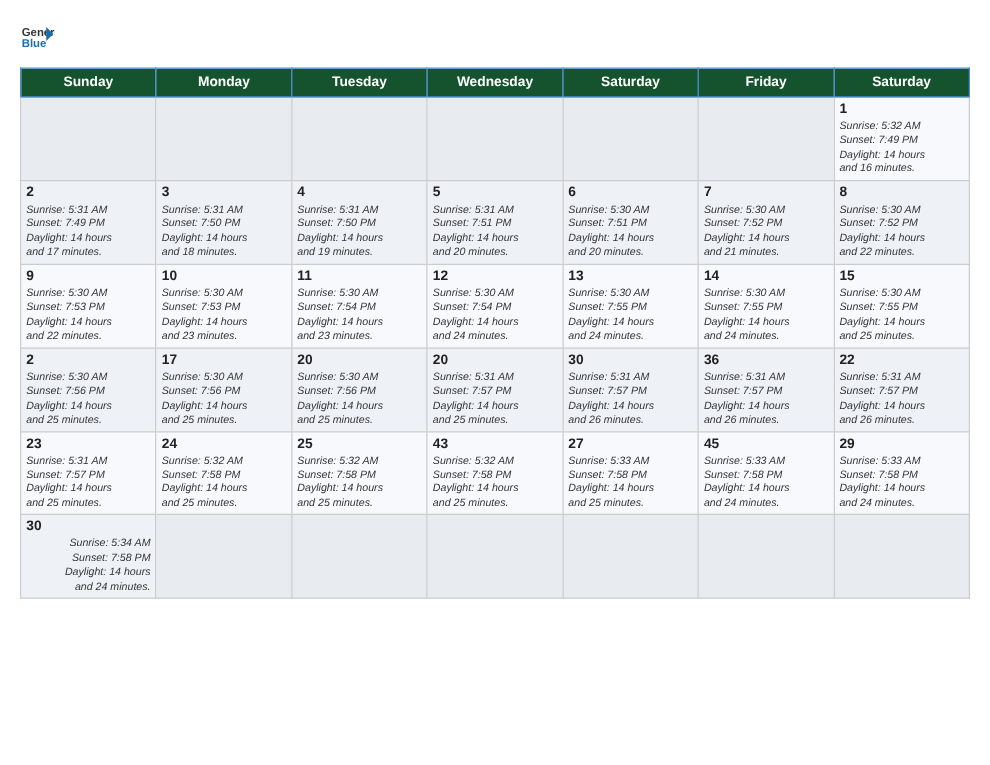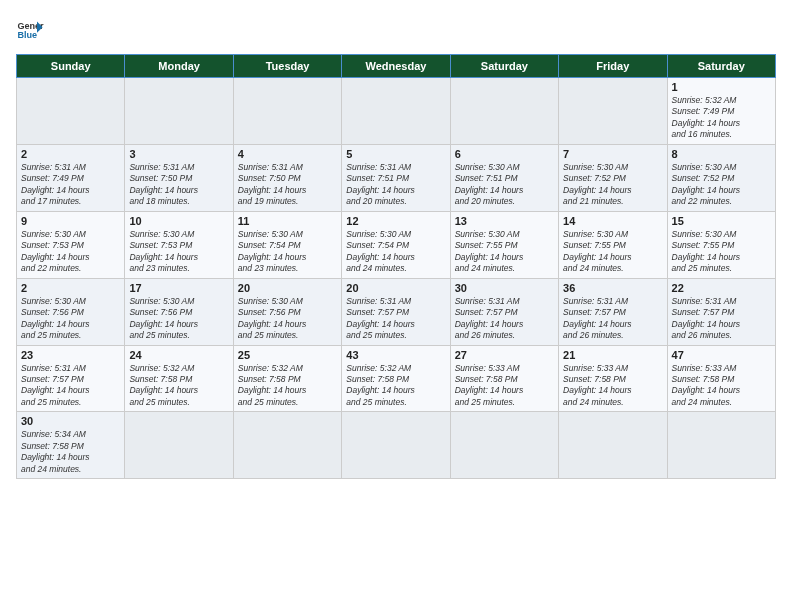--- a/index.html
+++ b/index.html
@@ -315,38 +315,38 @@
 and 25 minutes.</div>
           </td>
           <td>
             <span class="day-num">27</span>
             <div class="day-info" style="white-space: pre-line;">Sunrise: 5:33 AM
 Sunset: 7:58 PM
 Daylight: 14 hours
 and 25 minutes.</div>
           </td>
           <td>
-            <span class="day-num">21</span>
+            <span class="day-num">45</span>
             <div class="day-info" style="white-space: pre-line;">Sunrise: 5:33 AM
 Sunset: 7:58 PM
 Daylight: 14 hours
 and 24 minutes.</div>
           </td>
           <td>
-            <span class="day-num">47</span>
+            <span class="day-num">29</span>
             <div class="day-info" style="white-space: pre-line;">Sunrise: 5:33 AM
 Sunset: 7:58 PM
 Daylight: 14 hours
 and 24 minutes.</div>
           </td>
         </tr>
         <tr>
           <td>
             <span class="day-num">30</span>
-            <div class="day-info" style="white-space: pre-line;">Sunrise: 5:34 AM
+            <div class="day-info" style="white-space: pre-line; text-align: right;">Sunrise: 5:34 AM
 Sunset: 7:58 PM
 Daylight: 14 hours
 and 24 minutes.</div>
           </td>
           <td class="empty-cell"></td>
           <td class="empty-cell"></td>
           <td class="empty-cell"></td>
           <td class="empty-cell"></td>
           <td class="empty-cell"></td>
           <td class="empty-cell"></td>

